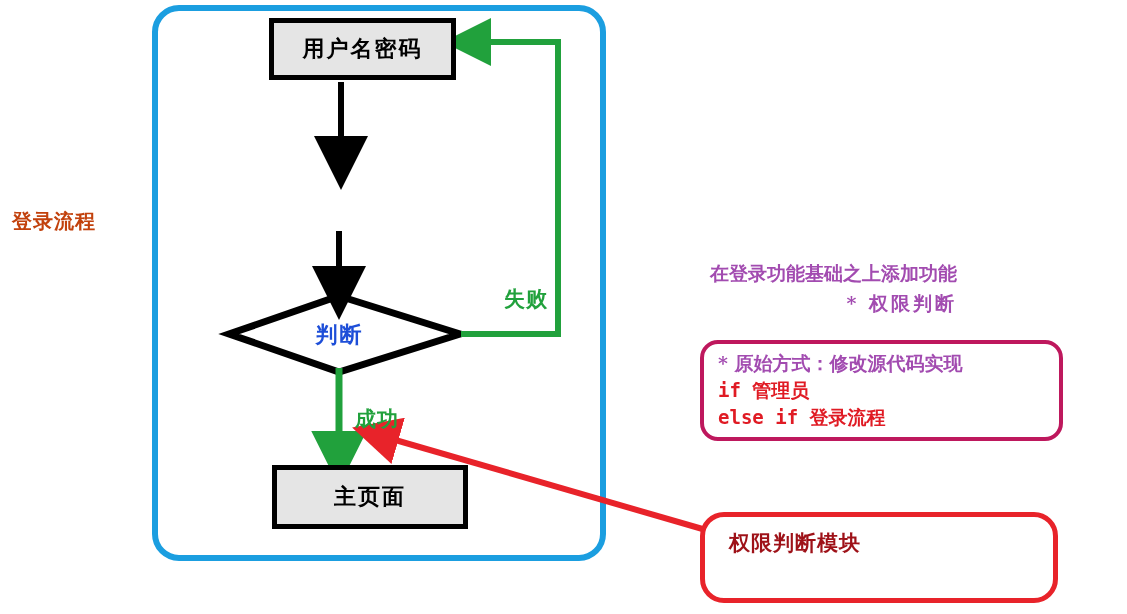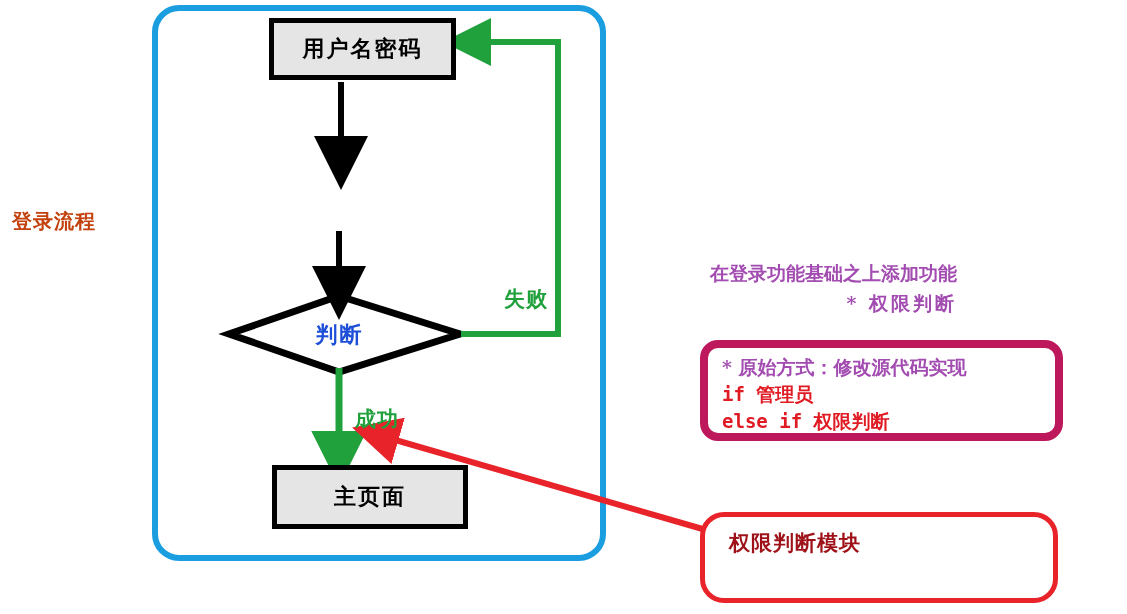--- a/index.html
+++ b/index.html
@@ -95,21 +95,21 @@
     text-align: right;
   }
   .note-purple .star { letter-spacing: 3px; }
 
   .blue-box {
     box-sizing: border-box;
     left: 700px;
     top: 340px;
     width: 363px;
     height: 101px;
-    border: 8px solid #be185d;
+    border: 4px solid #be185d;
     border-radius: 18px;
     background: #ffffff;
   }
   .blue-box-inner {
     padding: 6px 0 0 14px;
   }
   .code-purple {
     font-size: 19px;
     font-weight: 700;
     color: #a24bb0;
@@ -206,21 +206,21 @@
 
   <div class="abs note-purple">
     <div>在登录功能基础之上添加功能</div>
     <div class="star">* 权限判断</div>
   </div>
 
   <div class="abs blue-box">
     <div class="blue-box-inner">
       <div class="code-purple">*  原始方式：修改源代码实现</div>
       <div class="code-red">if 管理员</div>
-      <div class="code-red">else if 权限判断</div>
+      <div class="code-red">else if 登录流程</div>
     </div>
   </div>
 
 
   <div class="abs red-box">
     <div class="red-box-inner">
       <div class="red-box-text">权限判断模块</div>
     </div>
   </div>
 

